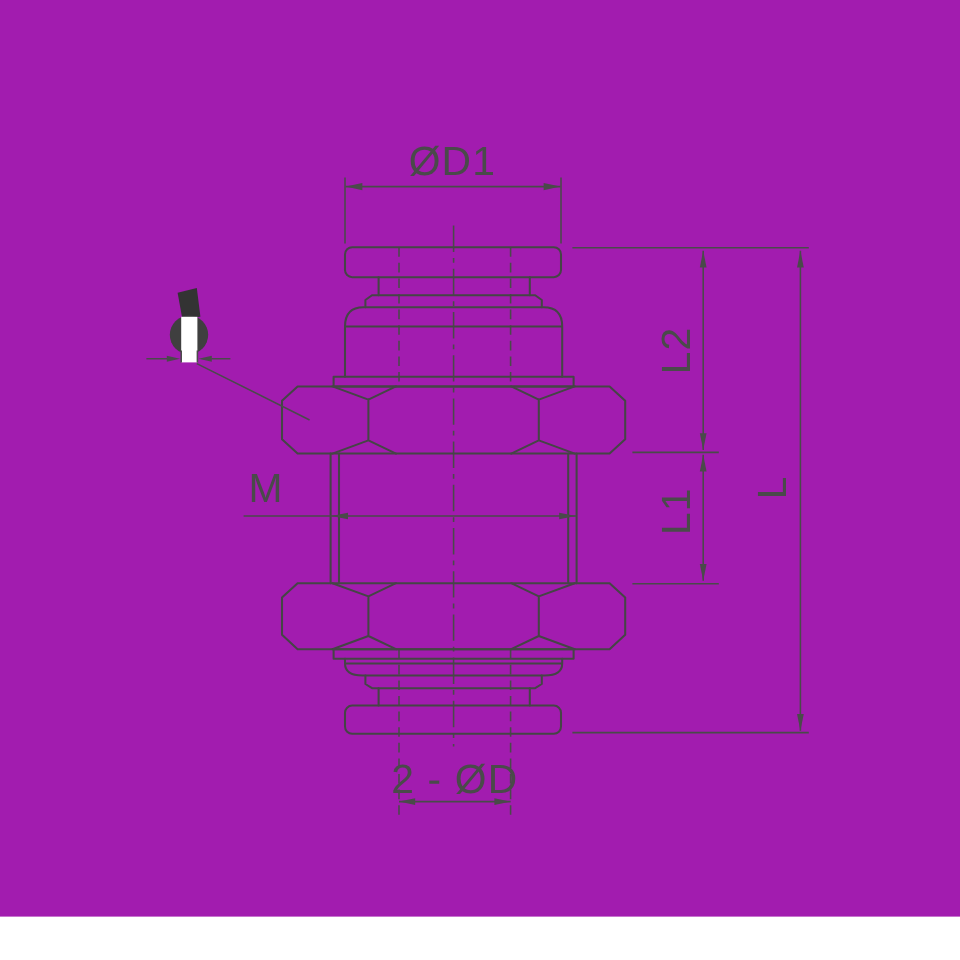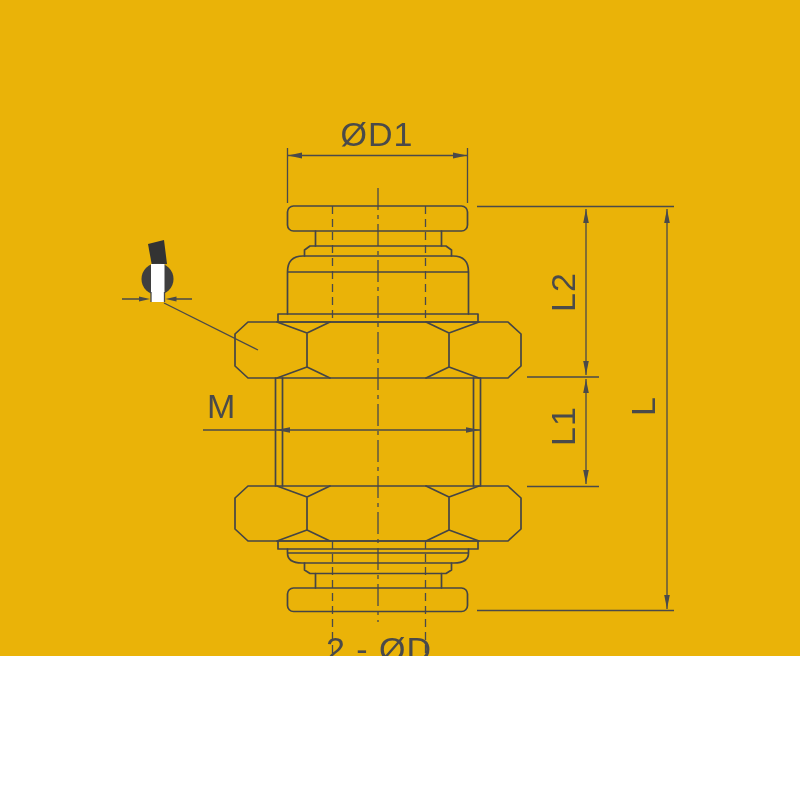--- a/index.html
+++ b/index.html
@@ -1,16 +1,16 @@
 <!DOCTYPE html>
 <html><head>
 <meta charset="utf-8">
 <style>
   html,body{margin:0;padding:0;background:#ffffff;}
-  #stage{position:relative;width:800px;height:656px;background:#eab308;overflow:hidden;}
+  #stage{position:relative;width:800px;height:764px;background:#a21caf;overflow:hidden;}
   svg{display:block;}
   text{font-family:"Liberation Sans", sans-serif;fill:#4a4a4a;font-size:34px;letter-spacing:1px;}
   .ol{fill:none;stroke:#454545;stroke-width:1.7;stroke-linejoin:round;stroke-linecap:round;}
   .dim{fill:none;stroke:#4a4a4a;stroke-width:1.3;stroke-linecap:butt;}
   .ah{fill:#4a4a4a;stroke:none;}
   .cl{fill:none;stroke:#4a4a4a;stroke-width:1.3;}
 </style>
 </head>
 <body>
 

